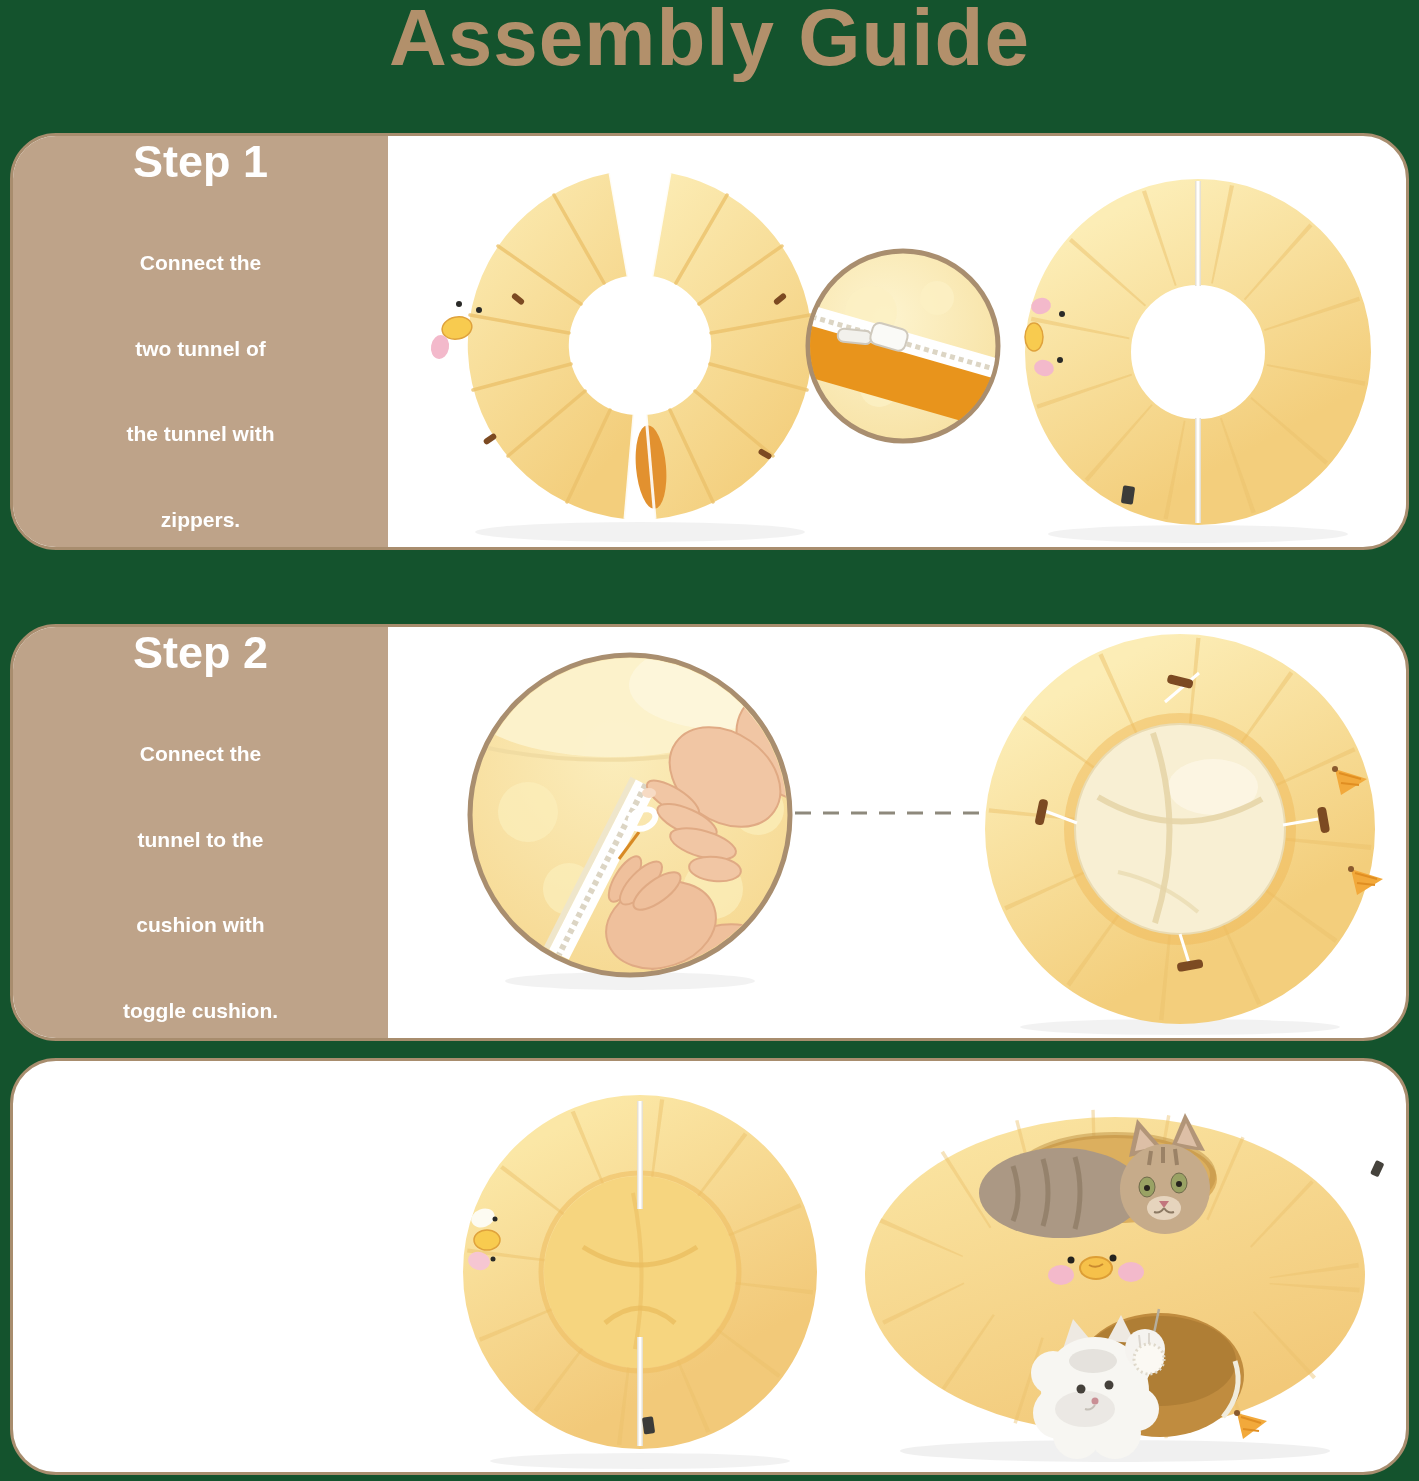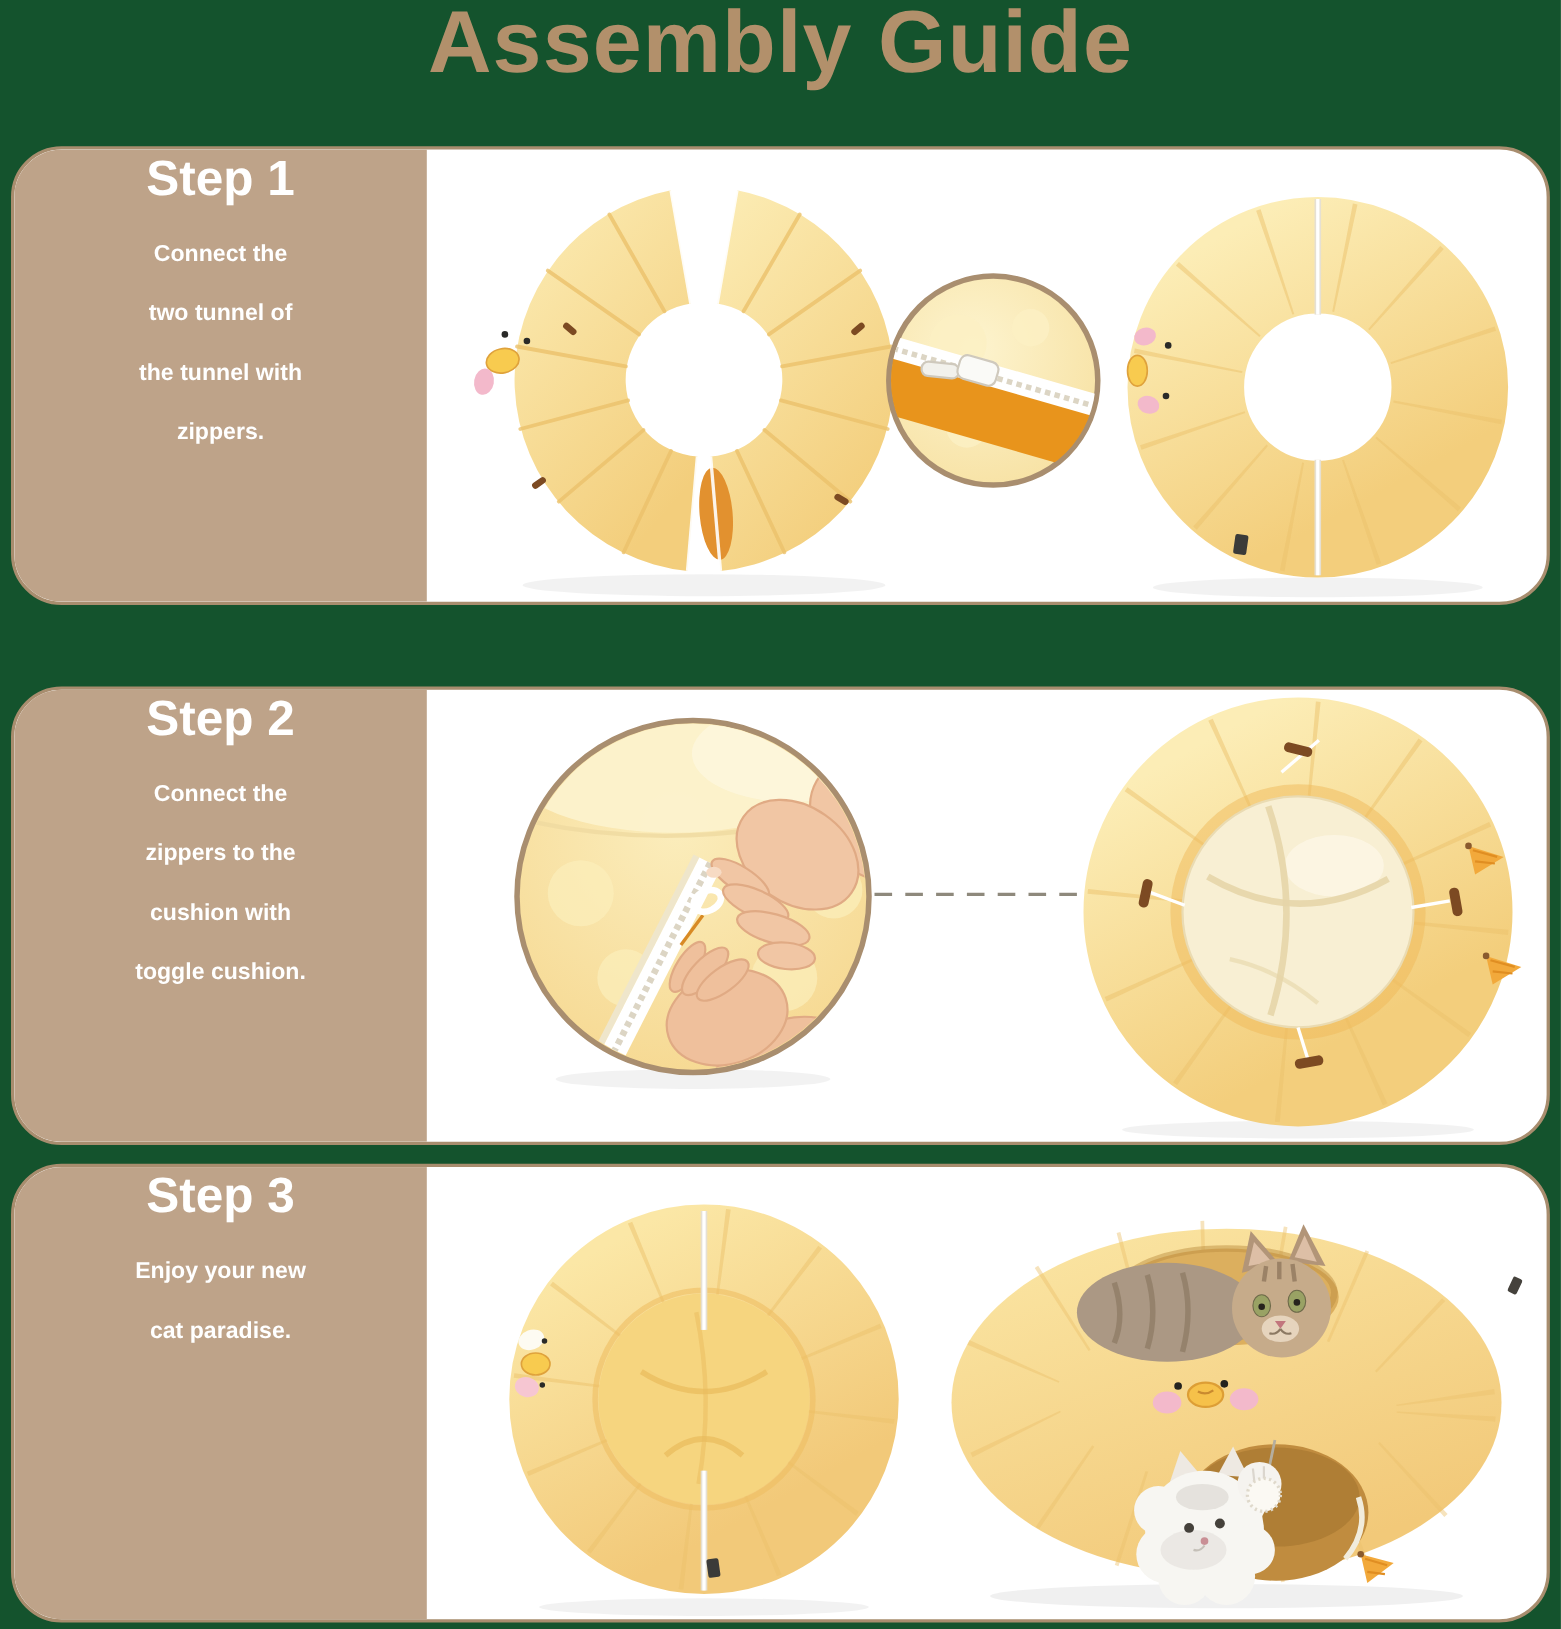--- a/index.html
+++ b/index.html
@@ -11,21 +11,21 @@
   }
   .row{
     position:absolute;left:10px;width:1393px;height:411px;
     border:3px solid #A88D6E;border-radius:46px;background:#ffffff;overflow:hidden;
   }
   .row.r1{top:133px}
   .row.r2{top:624px}
   .row.r3{top:1058px}
   .panel{
     position:absolute;left:0;top:0;bottom:0;width:375px;background:#BEA389;
-    display:flex;flex-direction:column;justify-content:flex-start;align-items:center;
+    display:flex;flex-direction:column;justify-content:space-between;align-items:center;
     text-align:center;color:#ffffff;z-index:2;
   }
   .panel h2{font-size:45px;font-weight:bold;margin:0 0 16px 0;}
   .panel p{font-size:21px;font-weight:bold;margin:0;line-height:54px;}
   .art{position:absolute;left:0;top:0;width:1393px;height:411px;z-index:1;}
 </style>
 </head>
 <body>
 
 <div id="canvas">
@@ -220,21 +220,21 @@
           <polygon points="1338,242 1370,252 1344,268" fill="#F2A93B"></polygon>
           <line x1="1342" y1="246" x2="1364" y2="252" stroke="#E08E22" stroke-width="2"></line>
           <line x1="1344" y1="256" x2="1362" y2="258" stroke="#E08E22" stroke-width="2"></line>
           <circle cx="1338" cy="242" r="3" fill="#8A5A2E"></circle>
         </g>
       </g>
     </svg>
     <div class="panel">
       <h2>Step 2</h2>
       <p>Connect the</p>
-      <p>zippers to the</p>
+      <p>tunnel to the</p>
       <p>cushion with</p>
       <p>toggle cushion.</p>
     </div>
   </section>
 
   <section class="row r3">
     <svg class="art" viewBox="0 0 1393 411">
       <defs>
         <linearGradient id="r3g" x1="0" y1="0" x2="0.55" y2="1">
           <stop offset="0" stop-color="#FBE7A6"></stop>
@@ -331,20 +331,15 @@
         <circle cx="1136" cy="298" r="15" fill="#FBF9F3" stroke="#DFD9CB" stroke-width="3" stroke-dasharray="2 3"></circle>
         <g>
           <polygon points="1224,352 1254,360 1230,378" fill="#F2A93B"></polygon>
           <line x1="1228" y1="356" x2="1248" y2="362" stroke="#E08E22" stroke-width="2"></line>
           <line x1="1230" y1="368" x2="1246" y2="370" stroke="#E08E22" stroke-width="2"></line>
           <circle cx="1224" cy="352" r="3" fill="#8A5A2E"></circle>
         </g>
         <rect x="1360" y="100" width="9" height="15" rx="2" fill="#45423C" transform="rotate(25 1364 107)"></rect>
       </g>
     </svg>
-    <div class="panel">
-      <h2>Step 3</h2>
-      <p>Enjoy your new</p>
-      <p>cat paradise.</p>
-    </div>
   </section>
 
 </div>
 
 </body></html>

